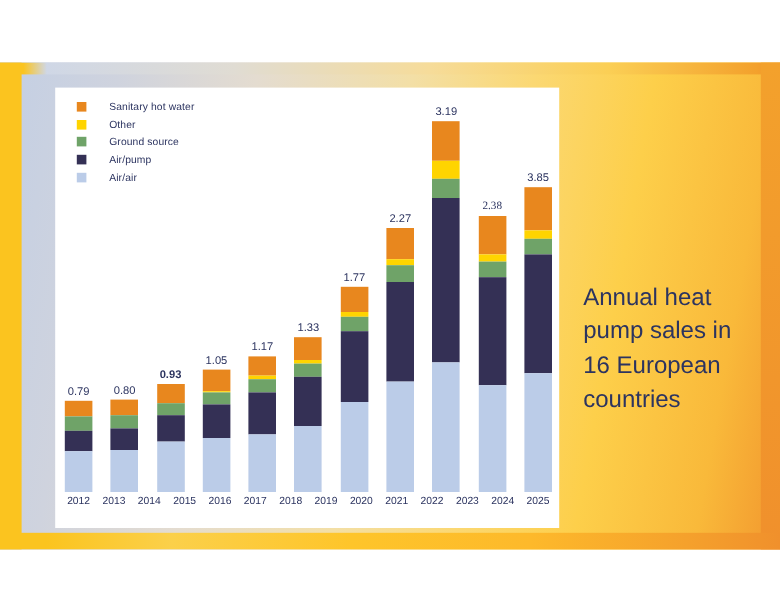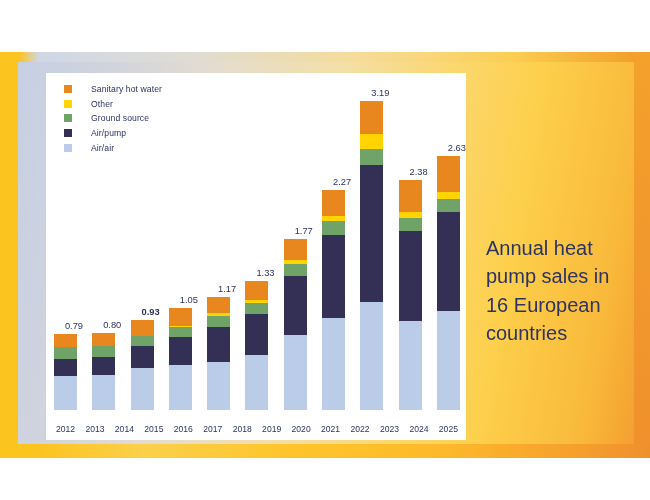--- a/index.html
+++ b/index.html
@@ -56,28 +56,28 @@
     display:flex;align-items:flex-end;justify-content:space-between;
   }
   .bar-col{
     position:relative;width:23px;height:100%;
     display:flex;flex-direction:column;justify-content:flex-end;
     flex:0 0 auto;
   }
   .bar-stack{width:23px;display:flex;flex-direction:column-reverse;}
   .seg{width:23px;}
   .bar-label{
-    position:absolute;left:-6px;width:35px;text-align:right;
+    position:absolute;left:-6px;width:35px;text-align:center;
     font-size:9.3px;color:#2c3460;font-weight:400;
   }
 
   
   .xaxis{
     position:absolute;left:8px;right:6px;bottom:6px;height:22px;
-    display:flex;justify-content:space-between;align-items:flex-end;
+    display:flex;justify-content:space-between;align-items:flex-start;
   }
   .xtick{
     width:23px;flex:0 0 auto;text-align:center;
     font-size:8.6px;color:#2c3460;
   }
 
   
   .caption{
     position:absolute;left:486px;top:182px;width:140px;
     font-size:20px;line-height:1.42;color:#2c3460;
@@ -213,31 +213,31 @@
               <div class="bar-label" style="bottom: 311.679px;">3.19</div>
             </div>
             <div class="bar-col">
               <div class="bar-stack">
                 <div class="seg" title="Air/air: 0.92" style="height: 89.0235px; background: rgb(187, 204, 232);"></div>
                 <div class="seg" title="Air/water: 0.93" style="height: 89.9912px; background: rgb(52, 48, 85);"></div>
                 <div class="seg" title="Ground source: 0.13" style="height: 12.5794px; background: rgb(111, 163, 104);"></div>
                 <div class="seg" title="Other: 0.07" style="height: 6.77353px; background: rgb(255, 212, 0);"></div>
                 <div class="seg" title="Sanitary hot water: 0.33" style="height: 31.9324px; background: rgb(232, 135, 30);"></div>
               </div>
-              <div class="bar-label" style="bottom: 233.3px;">2.38</div>
+              <div class="bar-label" style="bottom: 233.3px; font-family: Liberation Serif, serif;">2.38</div>
             </div>
             <div class="bar-col">
               <div class="bar-stack">
                 <div class="seg" title="Air/air: 1.02" style="height: 98.7px; background: rgb(187, 204, 232);"></div>
                 <div class="seg" title="Air/water: 1.03" style="height: 99.6676px; background: rgb(52, 48, 85);"></div>
                 <div class="seg" title="Ground source: 0.13" style="height: 12.5794px; background: rgb(111, 163, 104);"></div>
                 <div class="seg" title="Other: 0.07" style="height: 6.77353px; background: rgb(255, 212, 0);"></div>
                 <div class="seg" title="Sanitary hot water: 0.38" style="height: 36.7706px; background: rgb(232, 135, 30);"></div>
               </div>
-              <div class="bar-label" style="bottom: 257.491px;">2.63</div>
+              <div class="bar-label" style="bottom: 257.491px;">3.85</div>
             </div>
           </div>
       </div>
 
       <div class="xaxis" id="xaxis">
           <div class="xtick">2012</div>
           <div class="xtick">2013</div>
           <div class="xtick">2014</div>
           <div class="xtick">2015</div>
           <div class="xtick">2016</div>

